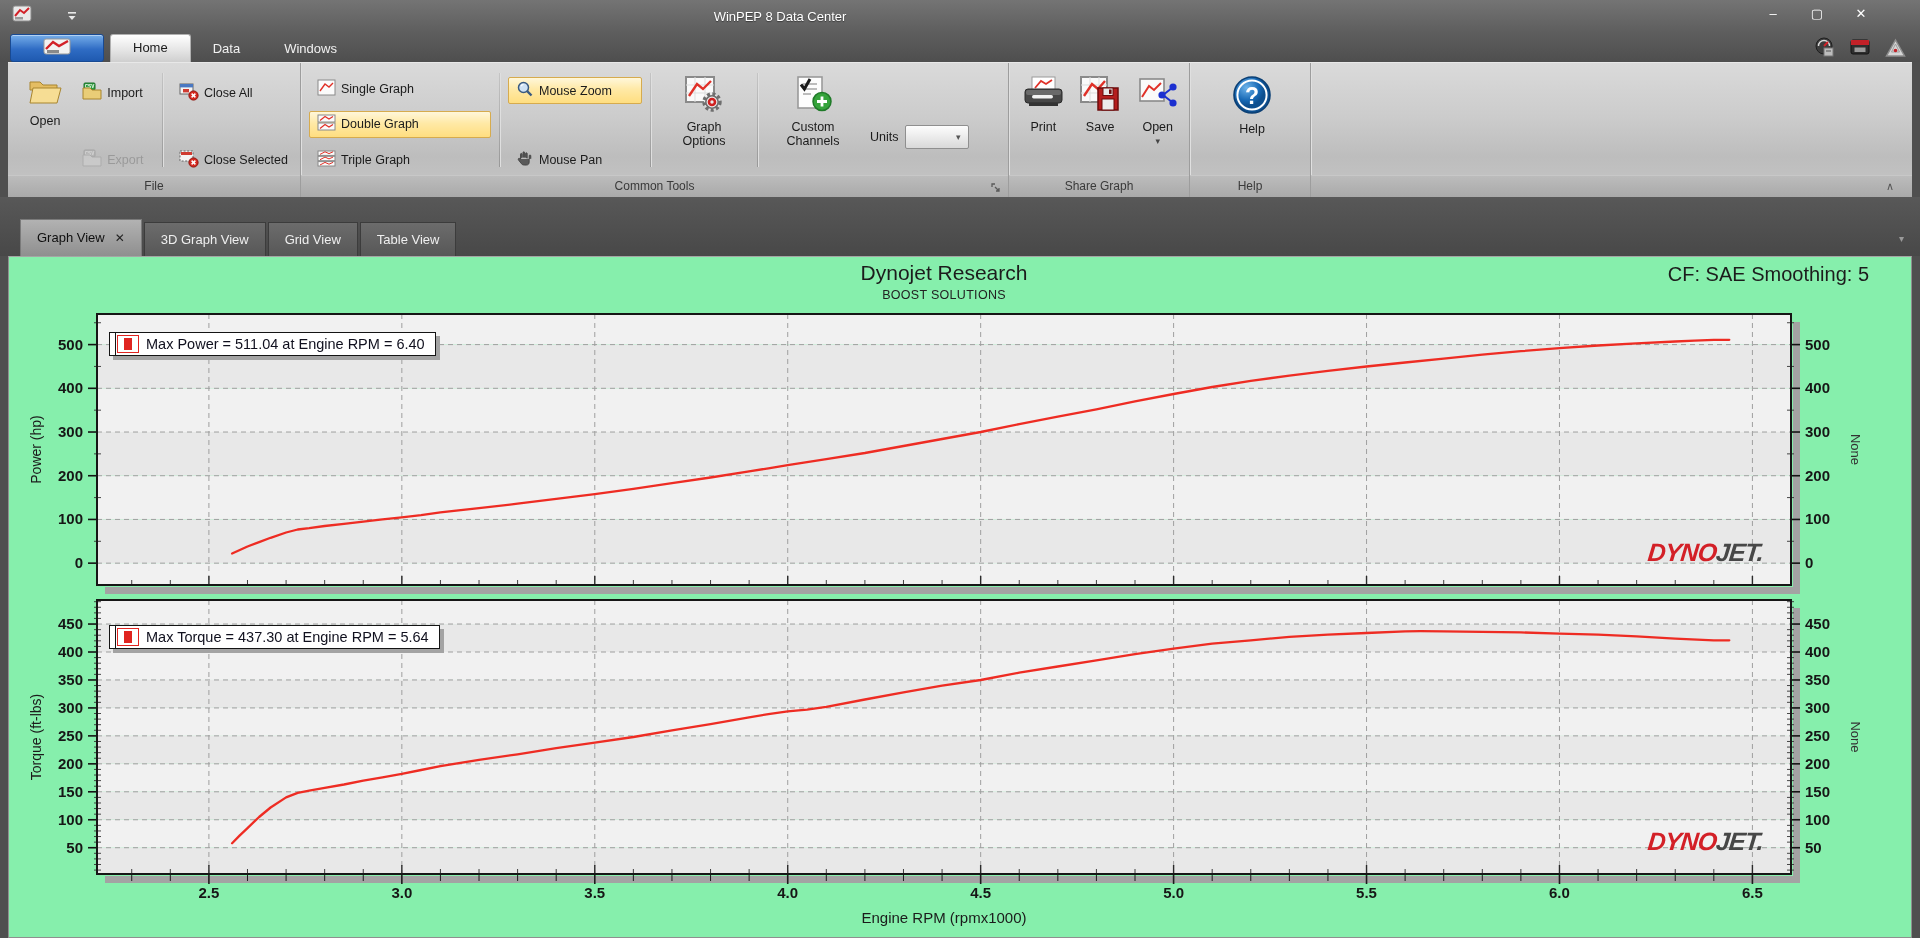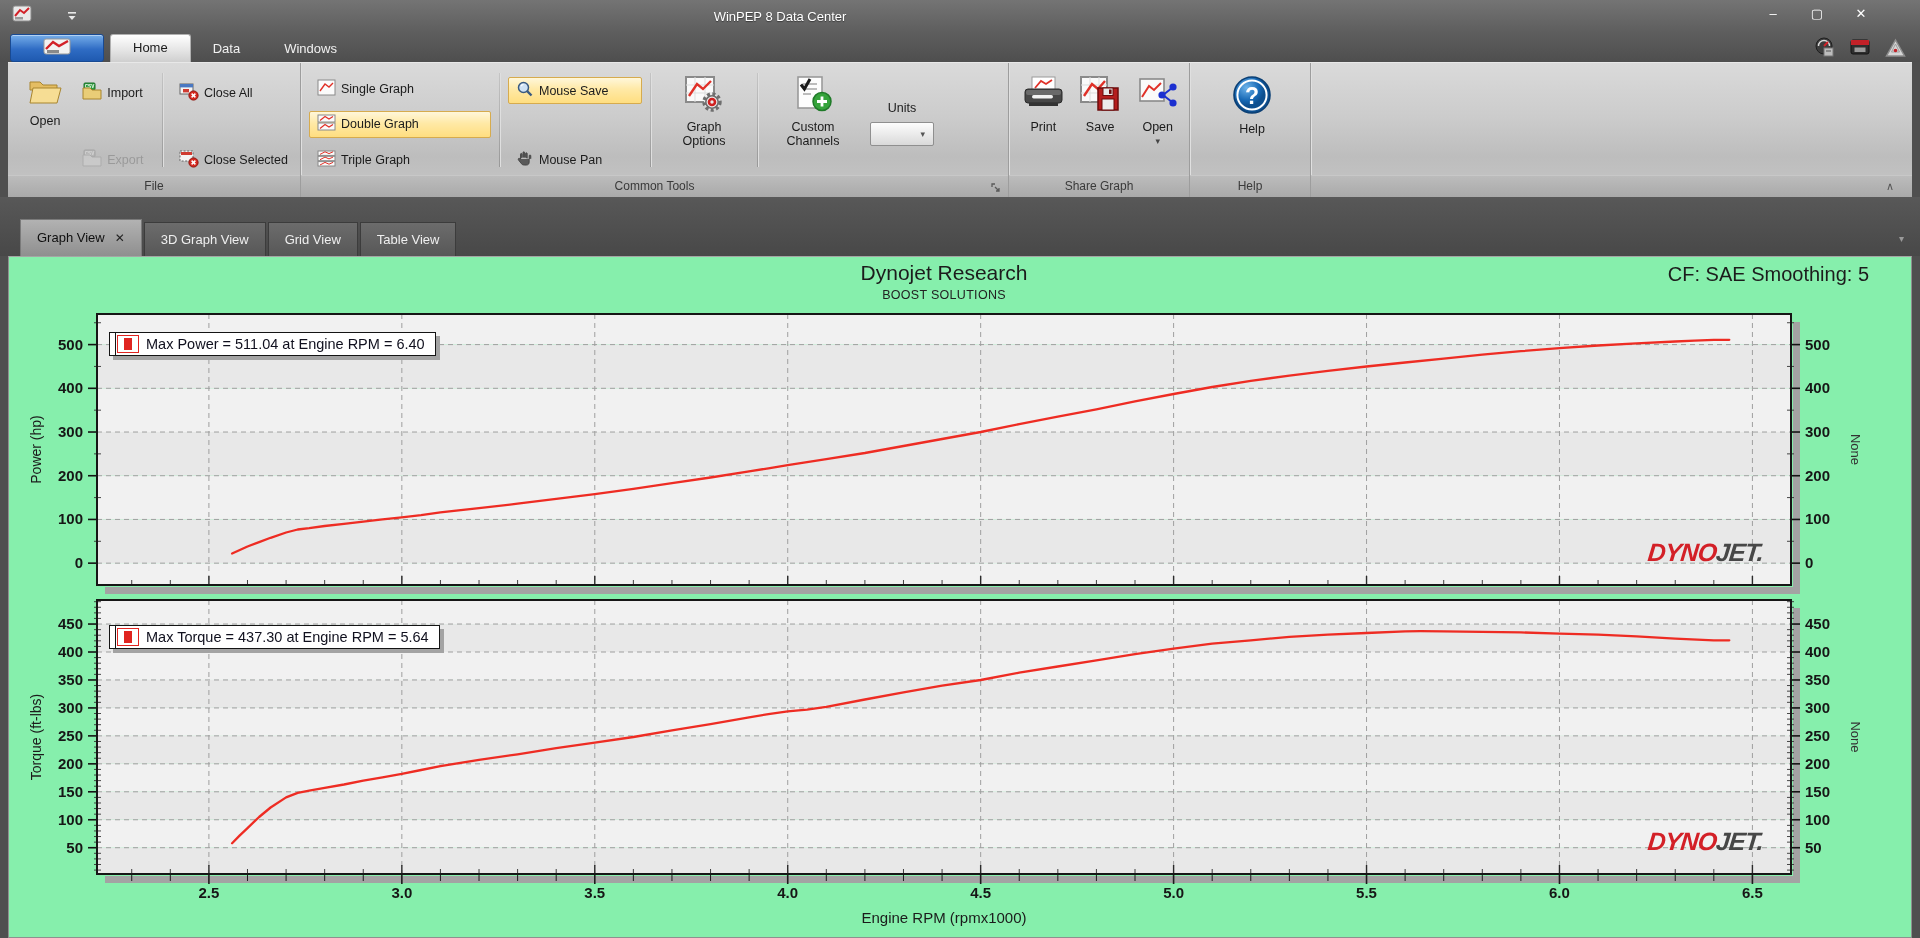--- a/index.html
+++ b/index.html
@@ -63,21 +63,21 @@
   .smallbtn{
     display:flex;align-items:center;gap:5px;height:25px;padding:0 7px;
     font-size:12.5px;color:#1b1b1b;border:1px solid transparent;border-radius:2px;white-space:nowrap;
   }
   .smallbtn.selected{
     background:linear-gradient(#fff7da,#ffe9a6 45%,#ffde80);
     border:1px solid #d6ab4e;
   }
   .smallbtn.disabled{opacity:.5;color:#777;}
   .caret-down{font-size:9px;color:#444;line-height:6px;}
-  .units-wrap{display:flex;align-items:center;gap:7px;margin:34px 0 0 10px;font-size:12.5px;color:#1b1b1b;flex-direction:column;}
+  .units-wrap{display:flex;align-items:center;gap:7px;margin:34px 0 0 10px;font-size:12.5px;color:#1b1b1b;}
   .combo{
     width:62px;height:22px;border:1px solid #8f8f8f;border-radius:2px;
     background:linear-gradient(#fdfdfd,#d9d9d9);display:flex;align-items:center;justify-content:flex-end;
   }
   .combo .caret-down{margin-right:8px;color:#555;}
   .dialog-launcher{position:absolute;right:6px;top:4px;}
   .ribbon-collapse{position:absolute;right:18px;top:0;font-size:11px;color:#555;}
   
   .tabbar{
     height:59px;background:linear-gradient(#585858,#484848);
@@ -290,21 +290,21 @@
       <div class="vsep"></div>
       <div class="smallcol" style="gap:10px;margin-top:10px;width:134px;">
         <div class="smallbtn selected">
           <span>
             <svg width="18" height="18" viewBox="0 0 18 18">
                 <circle cx="7.5" cy="7.5" r="5" fill="#cfe2f4" stroke="#3a5a80" stroke-width="1.5"></circle>
                 <line x1="11.2" y1="11.2" x2="15.5" y2="15.5" stroke="#3a5a80" stroke-width="2.4"></line>
                 <path d="M5 6.2a3 3 0 0 1 2.5-1.7" stroke="#fff" stroke-width="1.2" fill="none"></path>
               </svg>
           </span>
-          <span>Mouse Save</span>
+          <span>Mouse Zoom</span>
         </div>
         <div class="smallbtn">
           <span>
             <svg width="18" height="18" viewBox="0 0 18 18">
                 <path d="M4.5 10V5.2c0-1.1 1.6-1.1 1.6 0V8.6 M7 8.6V3.6c0-1.1 1.6-1.1 1.6 0v5 M9.6 8.6v-4c0-1.1 1.6-1.1 1.6 0V9.4 M4.5 10c-1.6-1.4-3-.3-1.9 1.2l2.8 3.5c.8 1 1.9 1.4 3.3 1.4h1.6c1.9 0 2.9-1.3 2.9-3V6.8c0-1.1 1.6-1.1 1.6 0v3" fill="#5a5a5a" stroke="#3c3c3c" stroke-width=".8"></path>
               </svg>
           </span>
           <span>Mouse Pan</span>
         </div>
       </div>

